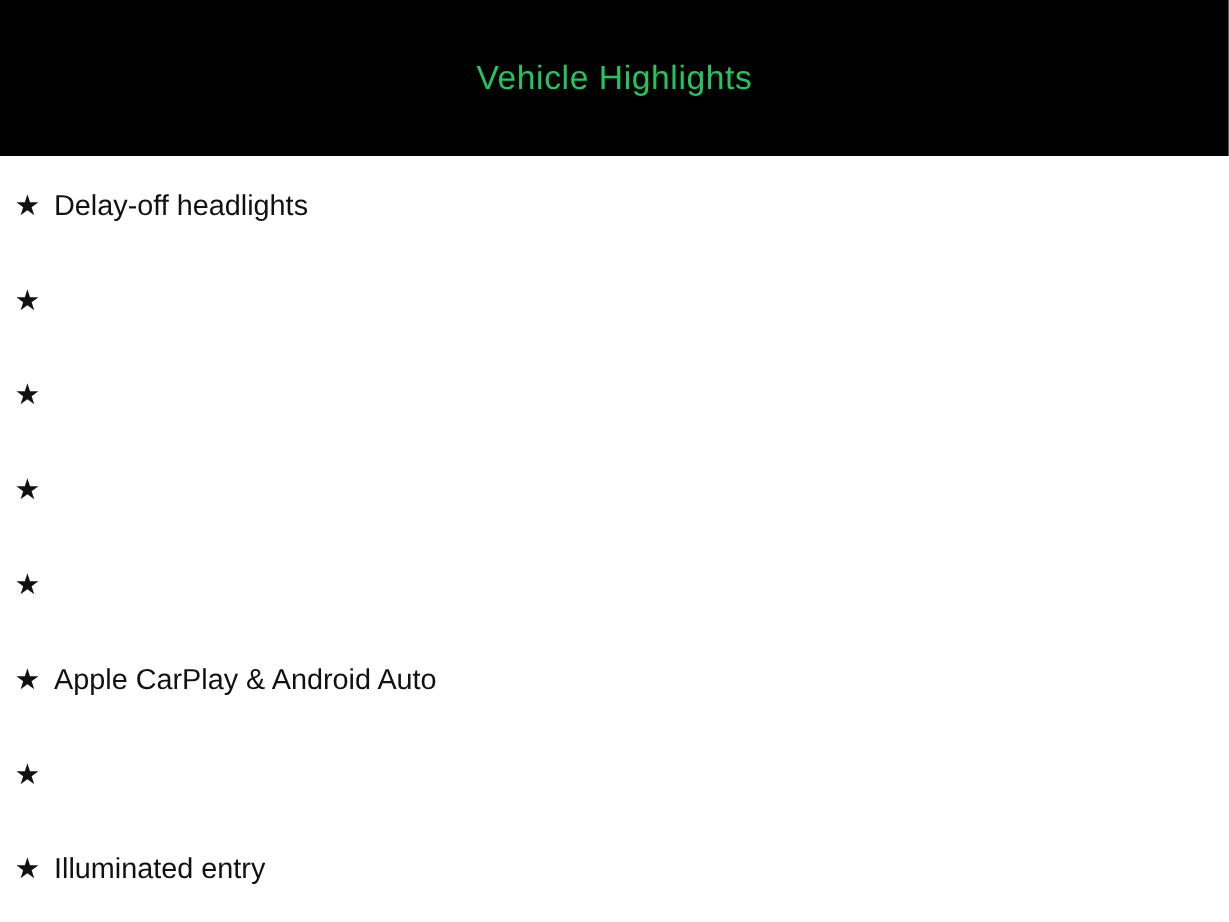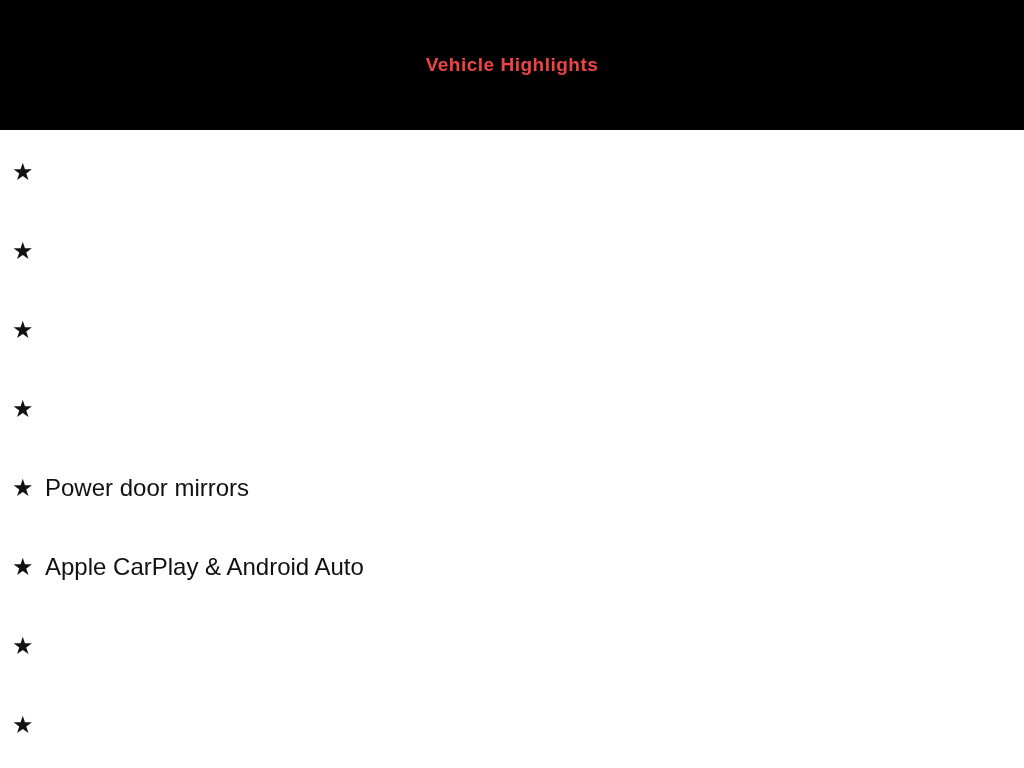--- a/index.html
+++ b/index.html
@@ -13,23 +13,23 @@
 
   .header {
     width: 100%;
     height: 130px;
     background: #000000;
     display: flex;
     align-items: center;
     justify-content: center;
   }
   .header-title {
-    color: #ef4444;
-    font-size: 19px;
-    font-weight: bold;
+    color: #22c55e;
+    font-size: 28px;
+    font-weight: normal;
     letter-spacing: 0.5px;
   }
 
   .highlights-list {
     list-style: none;
     padding: 2px 0 0 12px;
   }
   .highlight-item {
     height: 79px;
     display: flex;
@@ -50,44 +50,45 @@
 </head>
 <body>
 
 <div class="header">
   <div class="header-title">Vehicle Highlights</div>
 </div>
 
 <ul class="highlights-list">
   <li class="highlight-item">
     <span class="star">★</span>
+    <span class="label">Delay-off headlights</span>
   </li>
 
   <li class="highlight-item">
     <span class="star">★</span>
   </li>
 
   <li class="highlight-item">
     <span class="star">★</span>
   </li>
 
   <li class="highlight-item">
     <span class="star">★</span>
   </li>
 
   <li class="highlight-item">
     <span class="star">★</span>
-    <span class="label">Power door mirrors</span>
   </li>
 
   <li class="highlight-item">
     <span class="star">★</span>
     <span class="label">Apple CarPlay &amp; Android Auto</span>
   </li>
 
   <li class="highlight-item">
     <span class="star">★</span>
   </li>
 
   <li class="highlight-item">
     <span class="star">★</span>
+    <span class="label">Illuminated entry</span>
   </li>
 </ul>
 
 </body></html>

